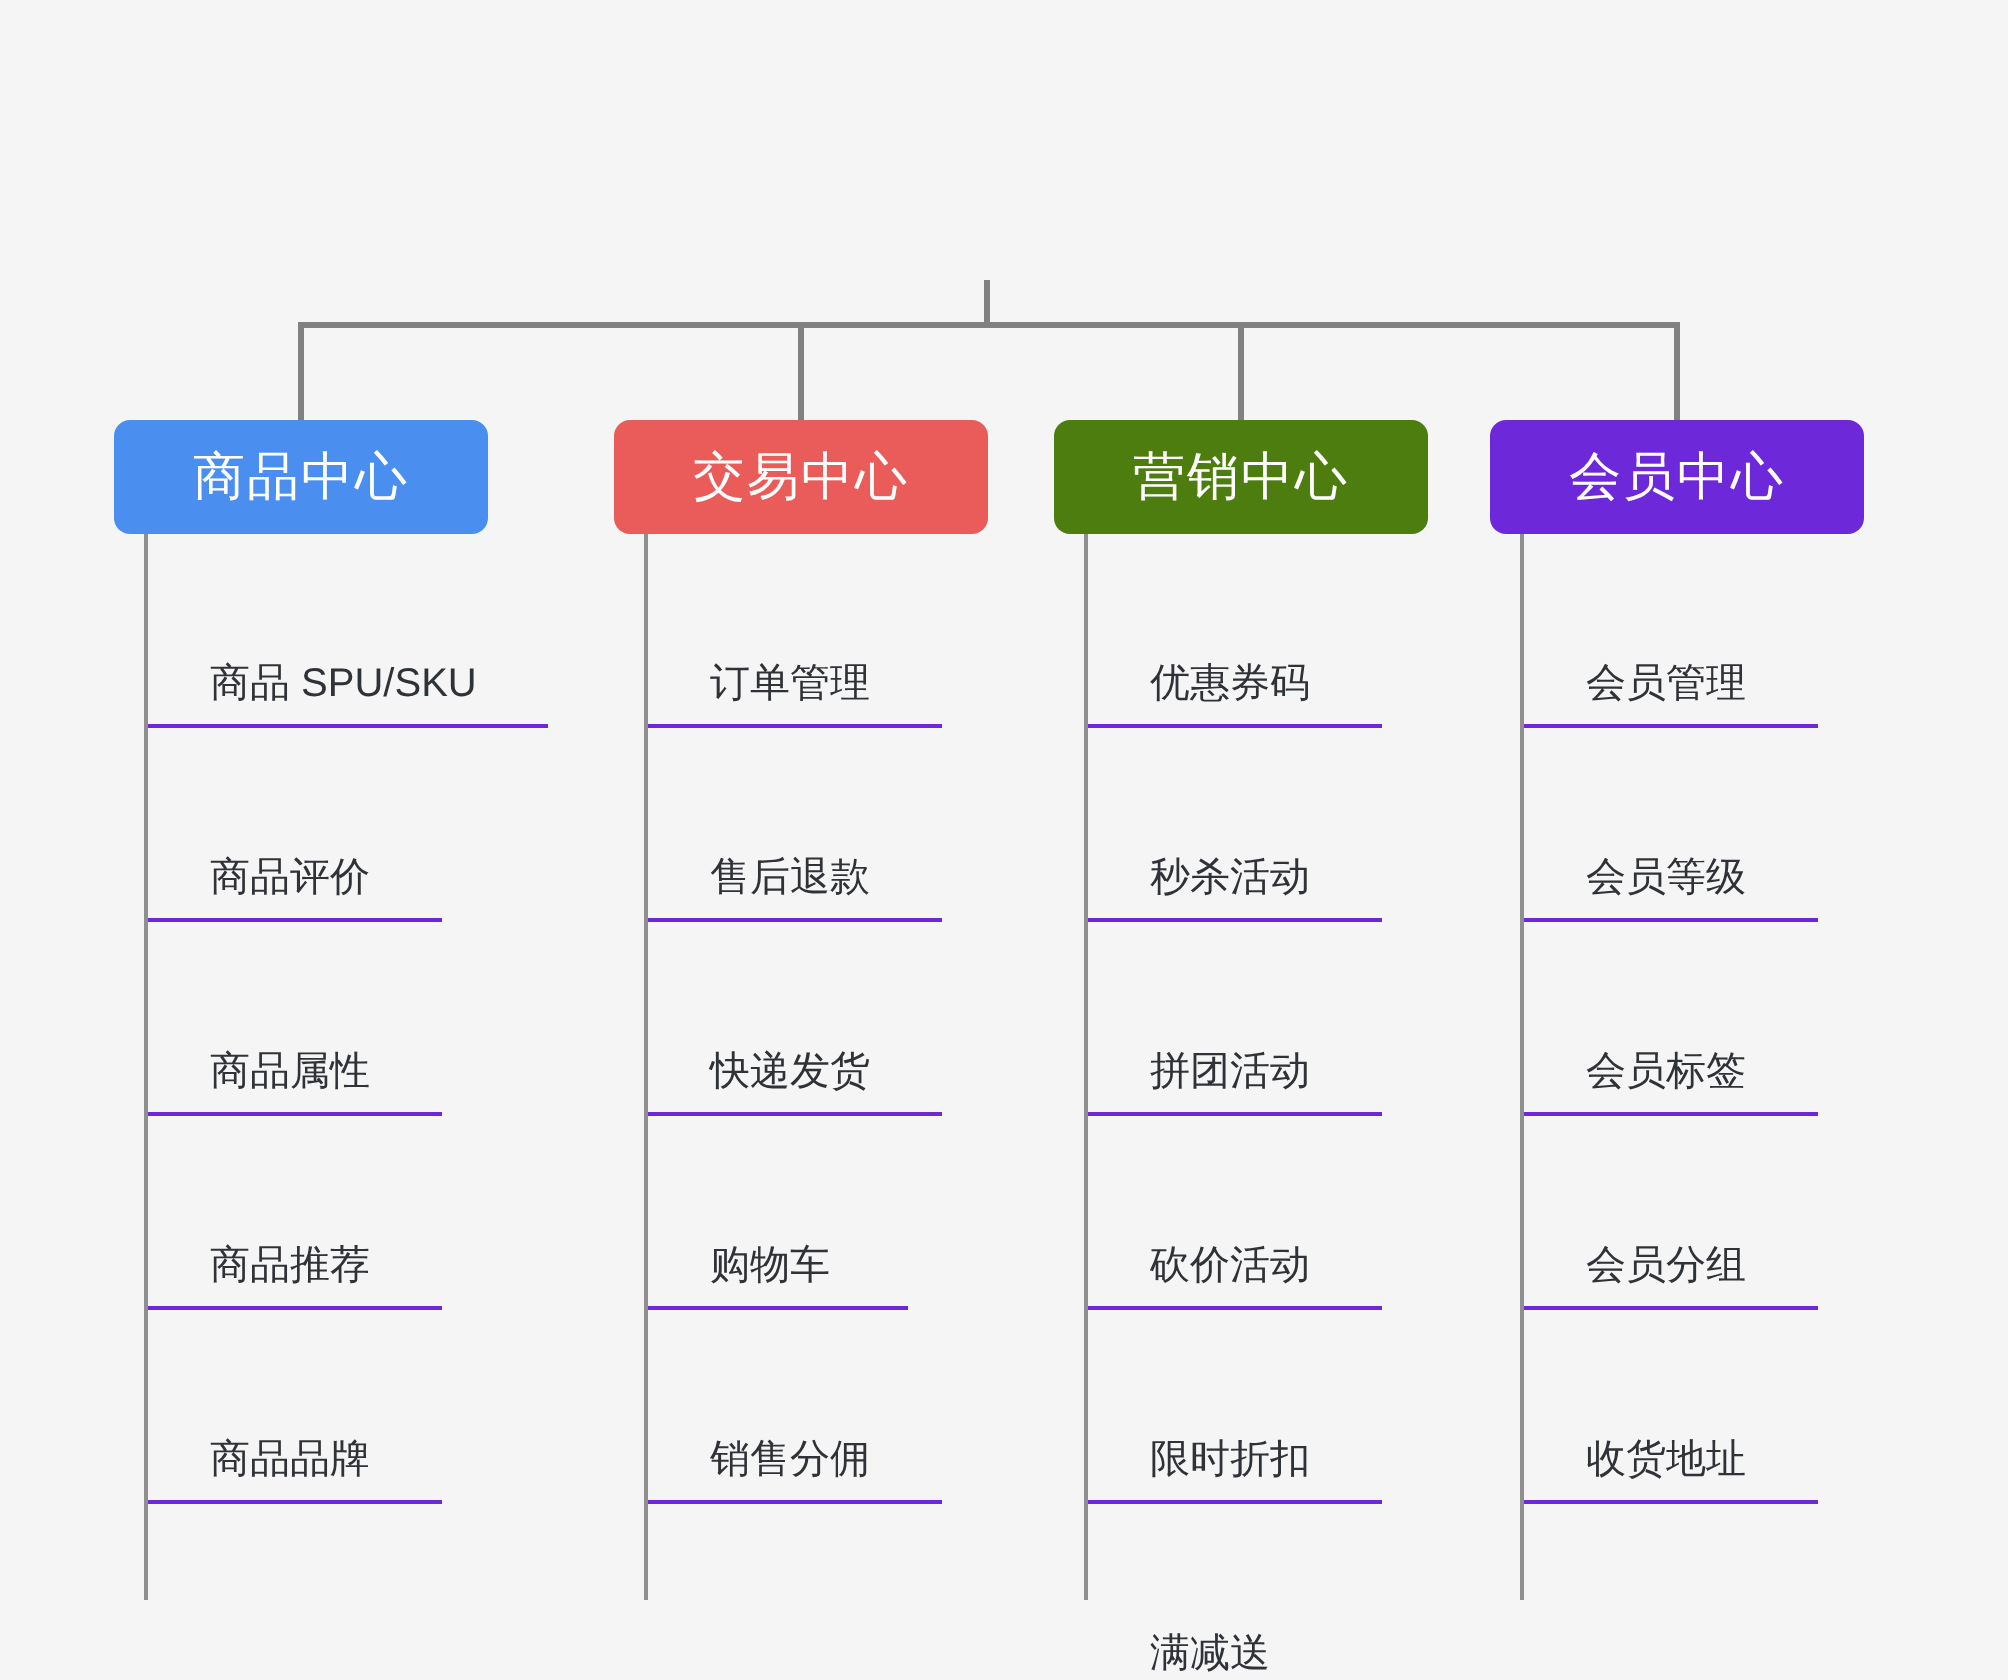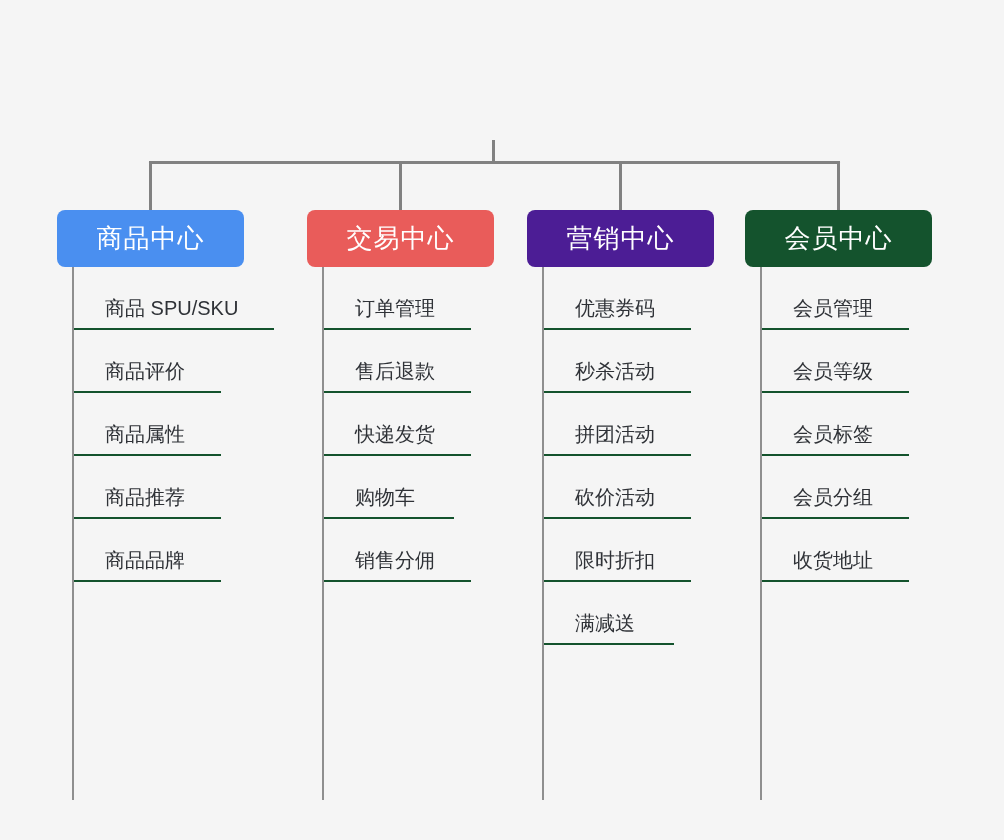--- a/index.html
+++ b/index.html
@@ -69,25 +69,25 @@
     width:215px;
   }
   .child-vline{
     position:absolute;
     left:0;top:0;
     width:2px;height:533px;
     background:#8f8f8f;
   }
   .child{
     box-sizing:border-box;
-    height:63px;
+    height:97px;
     width:fit-content;
     min-width:132px;
     padding:0 36px 0 33px;
-    border-bottom:2px solid #14532d;
+    border-bottom:2px solid #6d28d9;
     display:flex;
     align-items:flex-end;
   }
   .child span{
     display:block;
     margin-bottom:6px;
     font-size:20px;
     line-height:1.35;
     color:#2f3237;
     white-space:nowrap;
@@ -144,21 +144,21 @@
       <div class="child">
           <span>购物车</span>
         </div>
       <div class="child">
           <span>销售分佣</span>
         </div>
     </div>
   </div>
 
   <div class="branch b3">
-    <div class="branch-box" style="background-color: #4c1d95; font-family: Liberation Mono, monospace;">营销中心</div>
+    <div class="branch-box" style="background-color: #4d7c0f; font-family: Liberation Mono, monospace;">营销中心</div>
     <div class="branch-children">
       <div class="child-vline"></div>
       <div class="child">
           <span>优惠券码</span>
         </div>
       <div class="child">
           <span>秒杀活动</span>
         </div>
       <div class="child">
           <span>拼团活动</span>
@@ -169,21 +169,21 @@
       <div class="child">
           <span>限时折扣</span>
         </div>
       <div class="child">
           <span>满减送</span>
         </div>
     </div>
   </div>
 
   <div class="branch b4">
-    <div class="branch-box" style="background-color: #14532d; font-family: Liberation Serif, serif;">会员中心</div>
+    <div class="branch-box" style="background-color: #6d28d9; font-family: Liberation Serif, serif;">会员中心</div>
     <div class="branch-children">
       <div class="child-vline"></div>
       <div class="child">
           <span>会员管理</span>
         </div>
       <div class="child">
           <span>会员等级</span>
         </div>
       <div class="child">
           <span>会员标签</span>

